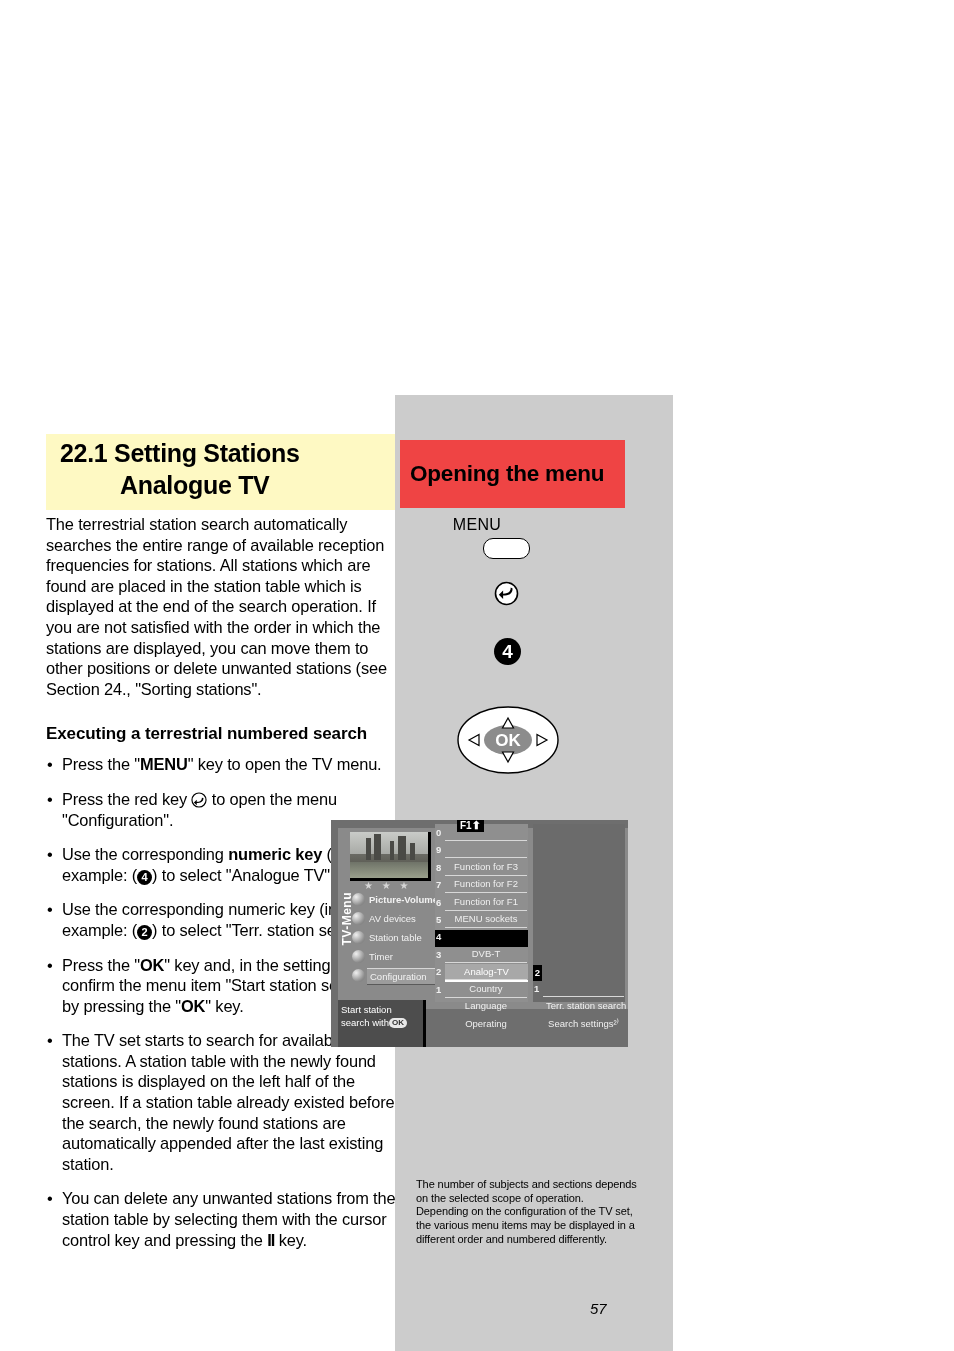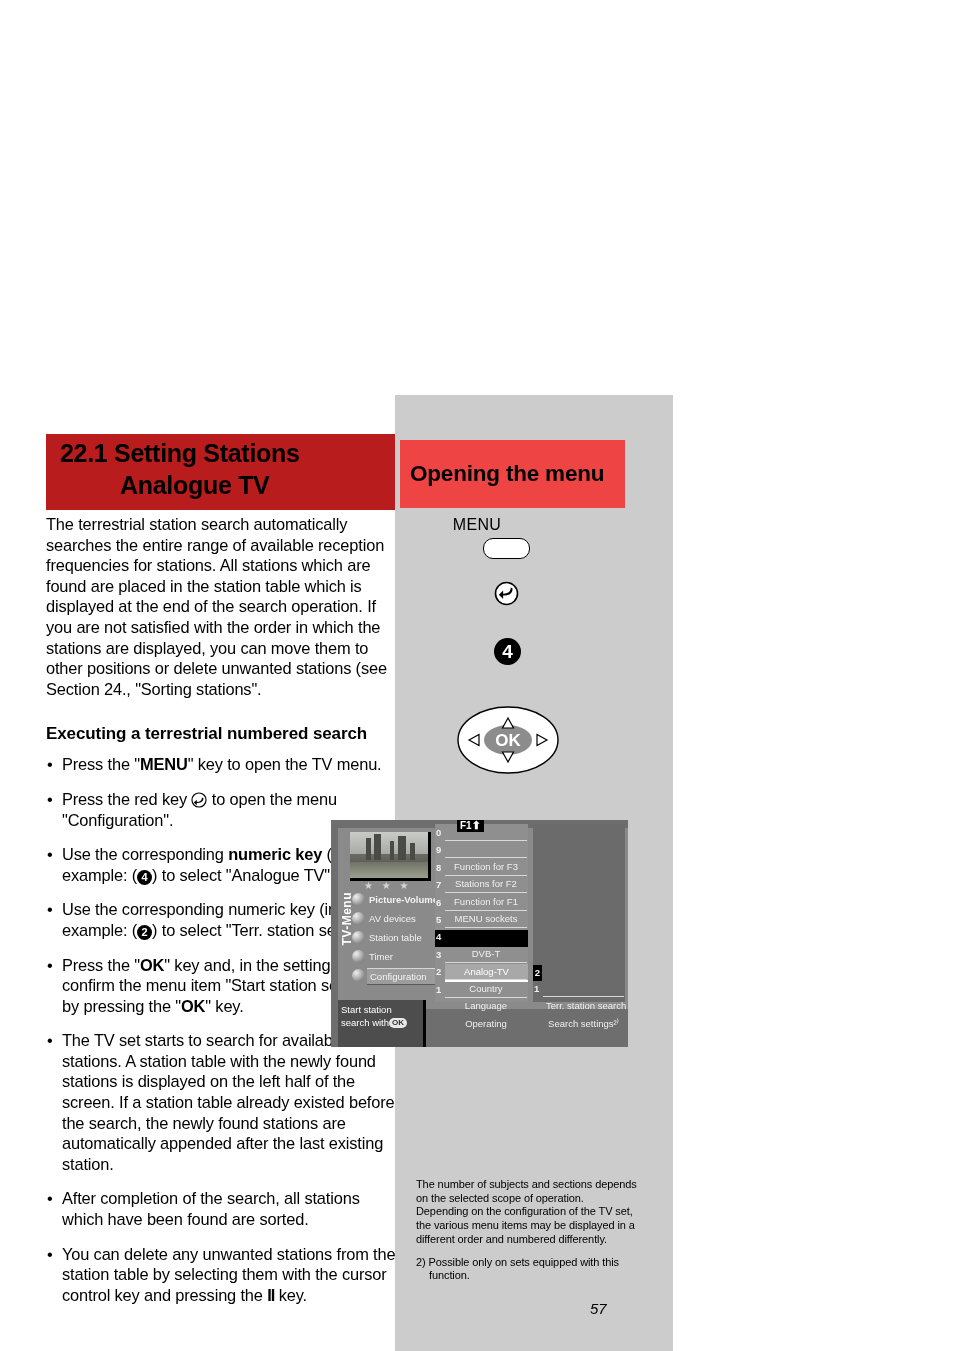--- a/index.html
+++ b/index.html
@@ -26,21 +26,21 @@
     background: #cccccc;
   }
 
   
   .sec-head {
     position: absolute;
     left: 46px;
     top: 434px;
     width: 349px;
     height: 76px;
-    background: #b91c1c;
+    background: #fef9c3;
   }
   .sec-head-line {
     position: absolute;
     font-weight: bold;
     font-size: 25px;
     letter-spacing: -0.3px;
     color: #000;
   }
   .sec-head-l1 { left: 14px; top: 5px; }
   .sec-head-l2 { left: 74px; top: 37px; }
@@ -442,21 +442,20 @@
   <ul class="bullets" id="bullet-list">
       <li><span>Press the "</span><span class="b">MENU</span><span>" key to open the TV menu.</span></li>
       <li><span>Press the red key </span><span class="redkey"><svg viewBox="0 0 25 25" width="16" height="16">
             <circle cx="12.5" cy="12.5" r="11" fill="#fff" stroke="#000" stroke-width="1.8"></circle>
             <path d="M17 9 C17 14 13 15.5 9 15.5 L9 12 L4.5 16.3 L9 20.6 L9 17.3 C14.5 17.3 19.5 15.5 19.5 9.5 Z" fill="#000"></path>
           </svg></span><span> to open the menu "Configuration".</span></li>
       <li><span>Use the corresponding </span><span class="b">numeric key</span><span> (in the example: (</span><span class="keycircle">4</span><span>) to select "Analogue TV".</span></li>
       <li><span>Use the corresponding numeric key (in the example: (</span><span class="keycircle">2</span><span>) to select "Terr. station search".</span></li>
       <li><span>Press the "</span><span class="b">OK</span><span>" key and, in the setting window, confirm the menu item "Start station search" by pressing the "</span><span class="b">OK</span><span>" key.</span></li>
       <li><span>The TV set starts to search for available stations. A station table with the newly found stations is displayed on the left half of the screen. If a station table already existed before the search, the newly found stations are automatically appended after the last existing station.</span></li>
-      <li><span>After completion of the search, all stations which have been found are sorted.</span></li>
       <li><span>You can delete any unwanted stations from the station table by selecting them with the cursor control key and pressing the </span><span class="pausekey">II</span><span> key.</span></li>
     </ul>
 </div>
 
 <div class="menu-label">MENU</div>
 <div class="menu-key"></div>
 
 <div class="back-key">
   <svg width="25" height="25" viewBox="0 0 25 25">
     <circle cx="12.5" cy="12.5" r="11" fill="#fff" stroke="#000" stroke-width="1.6"></circle>
@@ -524,21 +523,21 @@
 
   <div class="tv-col tv-col-mid">
     <div id="mid-rows">
         <div class="tv-row" style="top: 2px;">
           <span class="num">0</span>
           <span class="lbl">Function for F3</span>
           <span class="rule"></span>
         </div>
         <div class="tv-row" style="top: 19.4px;">
           <span class="num">9</span>
-          <span class="lbl">Stations for F2</span>
+          <span class="lbl">Function for F2</span>
           <span class="rule"></span>
         </div>
         <div class="tv-row" style="top: 36.8px;">
           <span class="num">8</span>
           <span class="lbl">Function for F1</span>
           <span class="rule"></span>
         </div>
         <div class="tv-row" style="top: 54.2px;">
           <span class="num">7</span>
           <span class="lbl">MENU sockets</span>
@@ -592,16 +591,15 @@
 
 
   <div class="tv-tooltip">
     <div>Start station</div>
     <div><span>search with</span><span class="ok-pill">OK</span></div>
   </div>
 </div>
 
 <div class="footnote">
   <p>The number of subjects and sections depends on the selected scope of operation. Depending on the configuration of the TV set, the various menu items may be displayed in a different order and numbered differently.</p>
-  <p class="fn2">2) Possible only on sets equipped with this function.</p>
 </div>
 
 <div class="page-num">57</div>
 
 </body></html>

